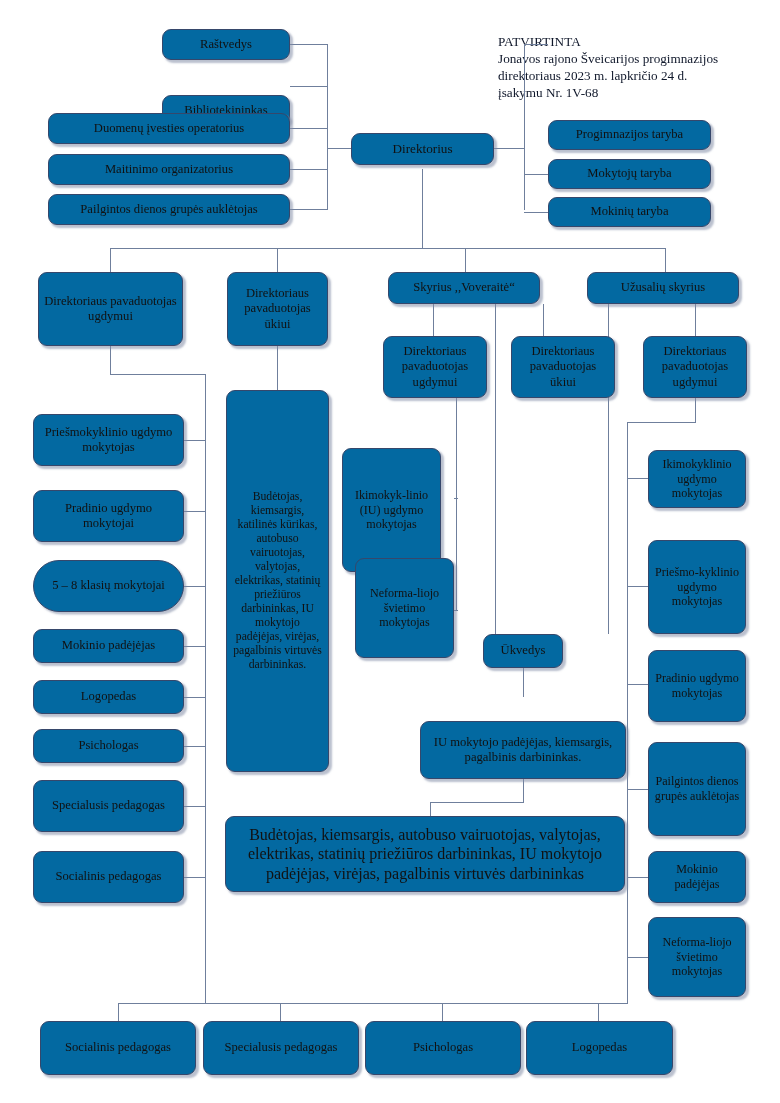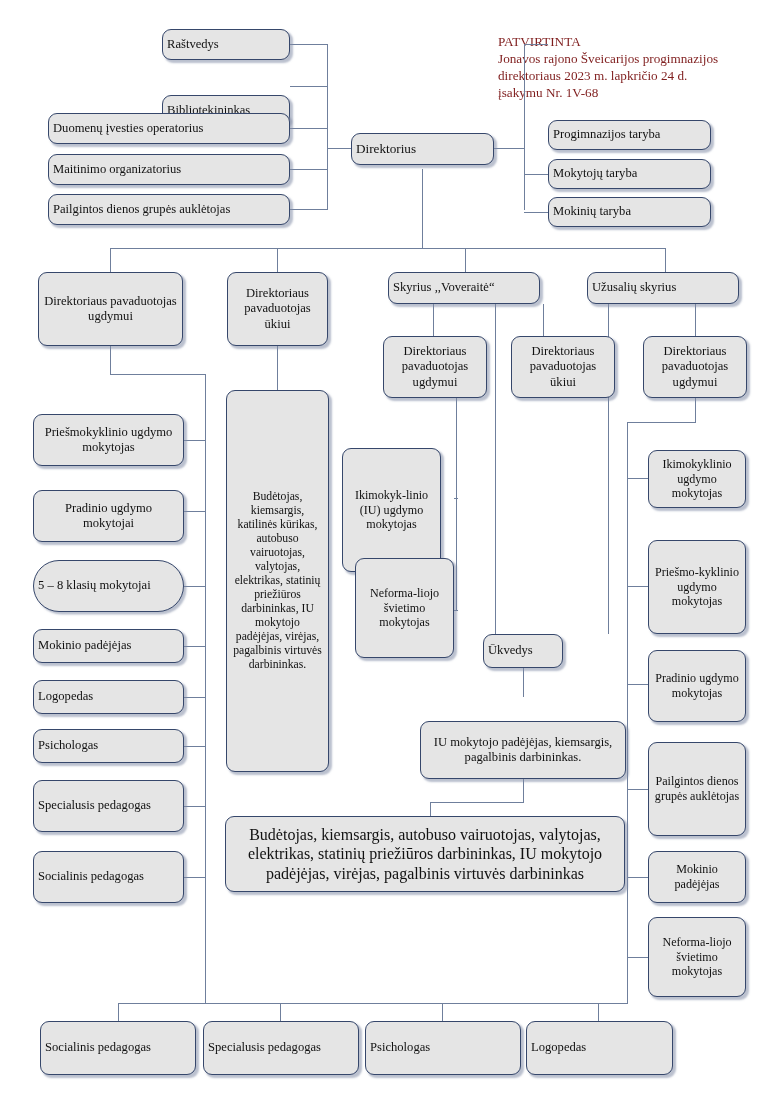--- a/index.html
+++ b/index.html
@@ -1,26 +1,26 @@
 <!DOCTYPE html>
 <html><head>
 <meta charset="utf-8">
 <title>Organizacine struktura</title>
 <style>
   html,body{margin:0;padding:0;background:#ffffff;}
   body{width:780px;height:1103px;position:relative;overflow:hidden;
        font-family:"Liberation Serif","DejaVu Serif",serif;color:#111111;}
   #chart{position:absolute;left:0;top:0;width:780px;height:1103px;}
 
-  .hdr{position:absolute;white-space:pre-line;font-size:13.2px;line-height:1.3;color:#7f1d1d;}
+  .hdr{position:absolute;white-space:pre-line;font-size:13.2px;line-height:1.3;color:#0f172a;}
 
   .box{position:absolute;box-sizing:border-box;border:1.2px solid #36476b;
-       border-radius:9px;background:#e5e5e5;
+       border-radius:9px;background:#0369a1;
        box-shadow:2.5px 2.5px 2px rgba(130,140,165,.55);
-       display:flex;align-items:center;text-align:center;
+       display:flex;align-items:center;justify-content:center;text-align:center;
        font-size:12.6px;line-height:1.22;padding:2px 4px;z-index:3;}
   .box span{display:block;}
   .sm{font-size:12.1px;}
   .tiny{font-size:11.7px;line-height:1.2;}
 
   .ln{position:absolute;background:#6f7f9c;z-index:1;}
   .lnv{width:1.1px;}
   .lnh{height:1.1px;}
 </style>
 </head>

